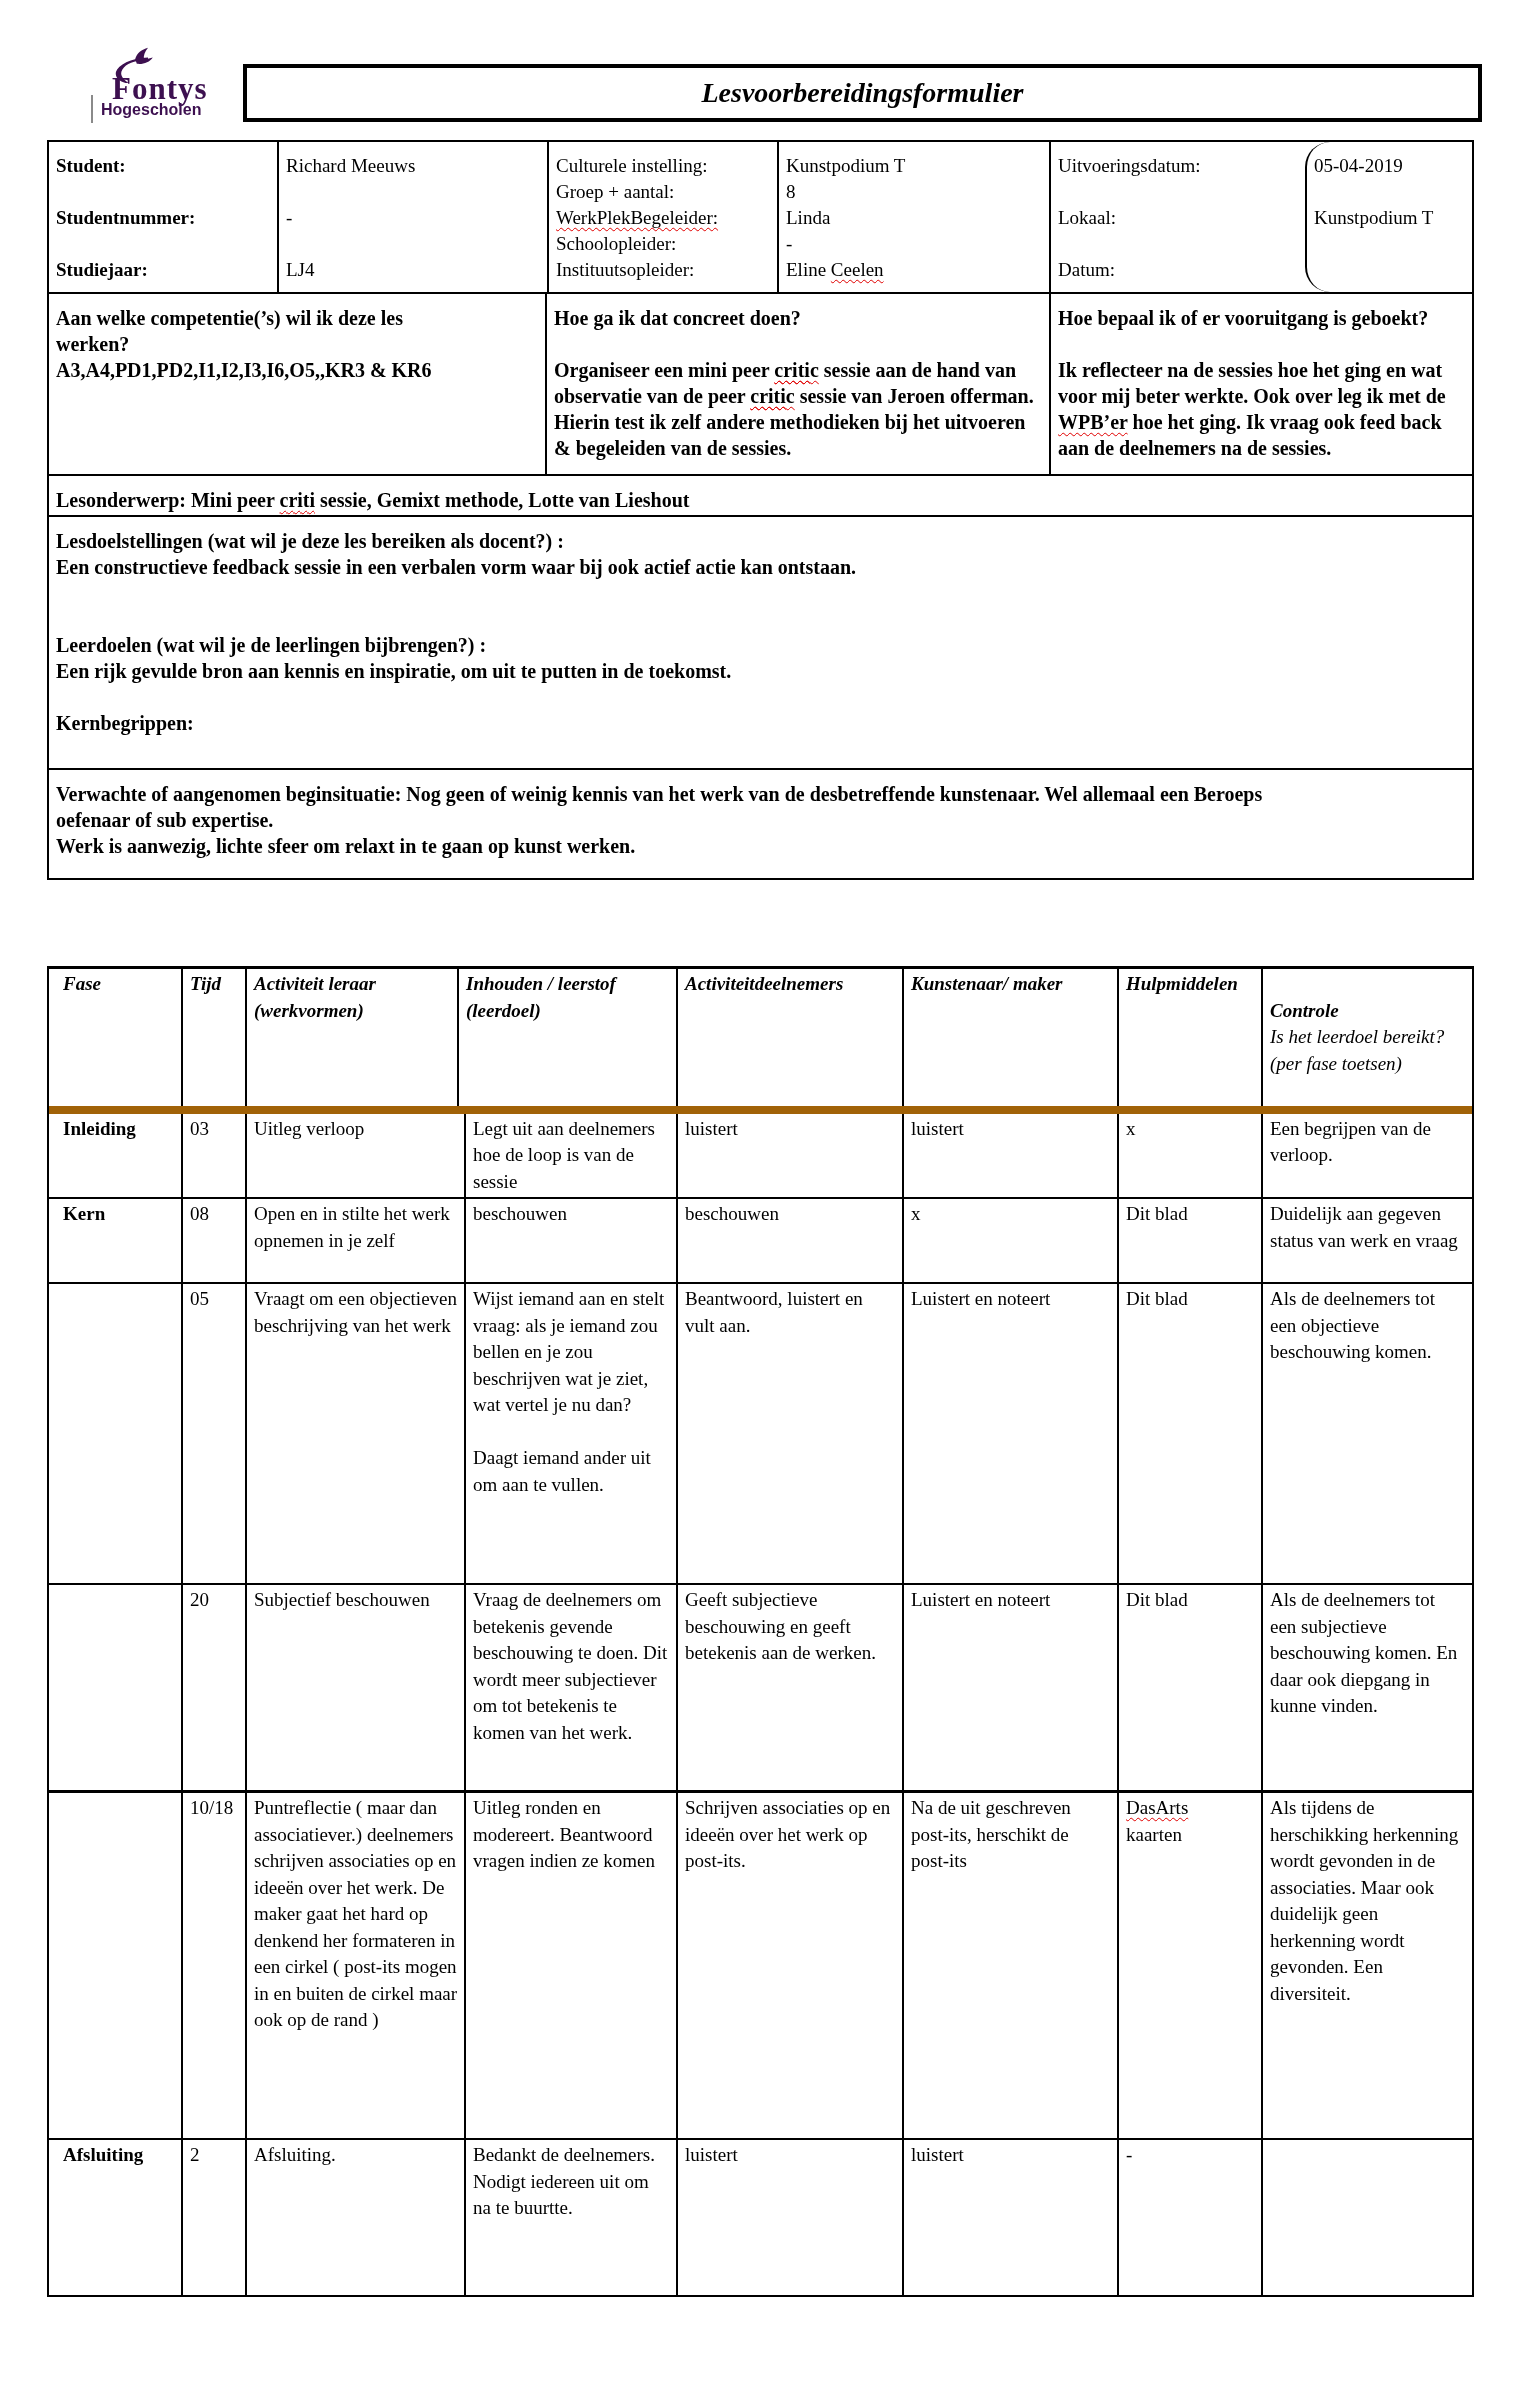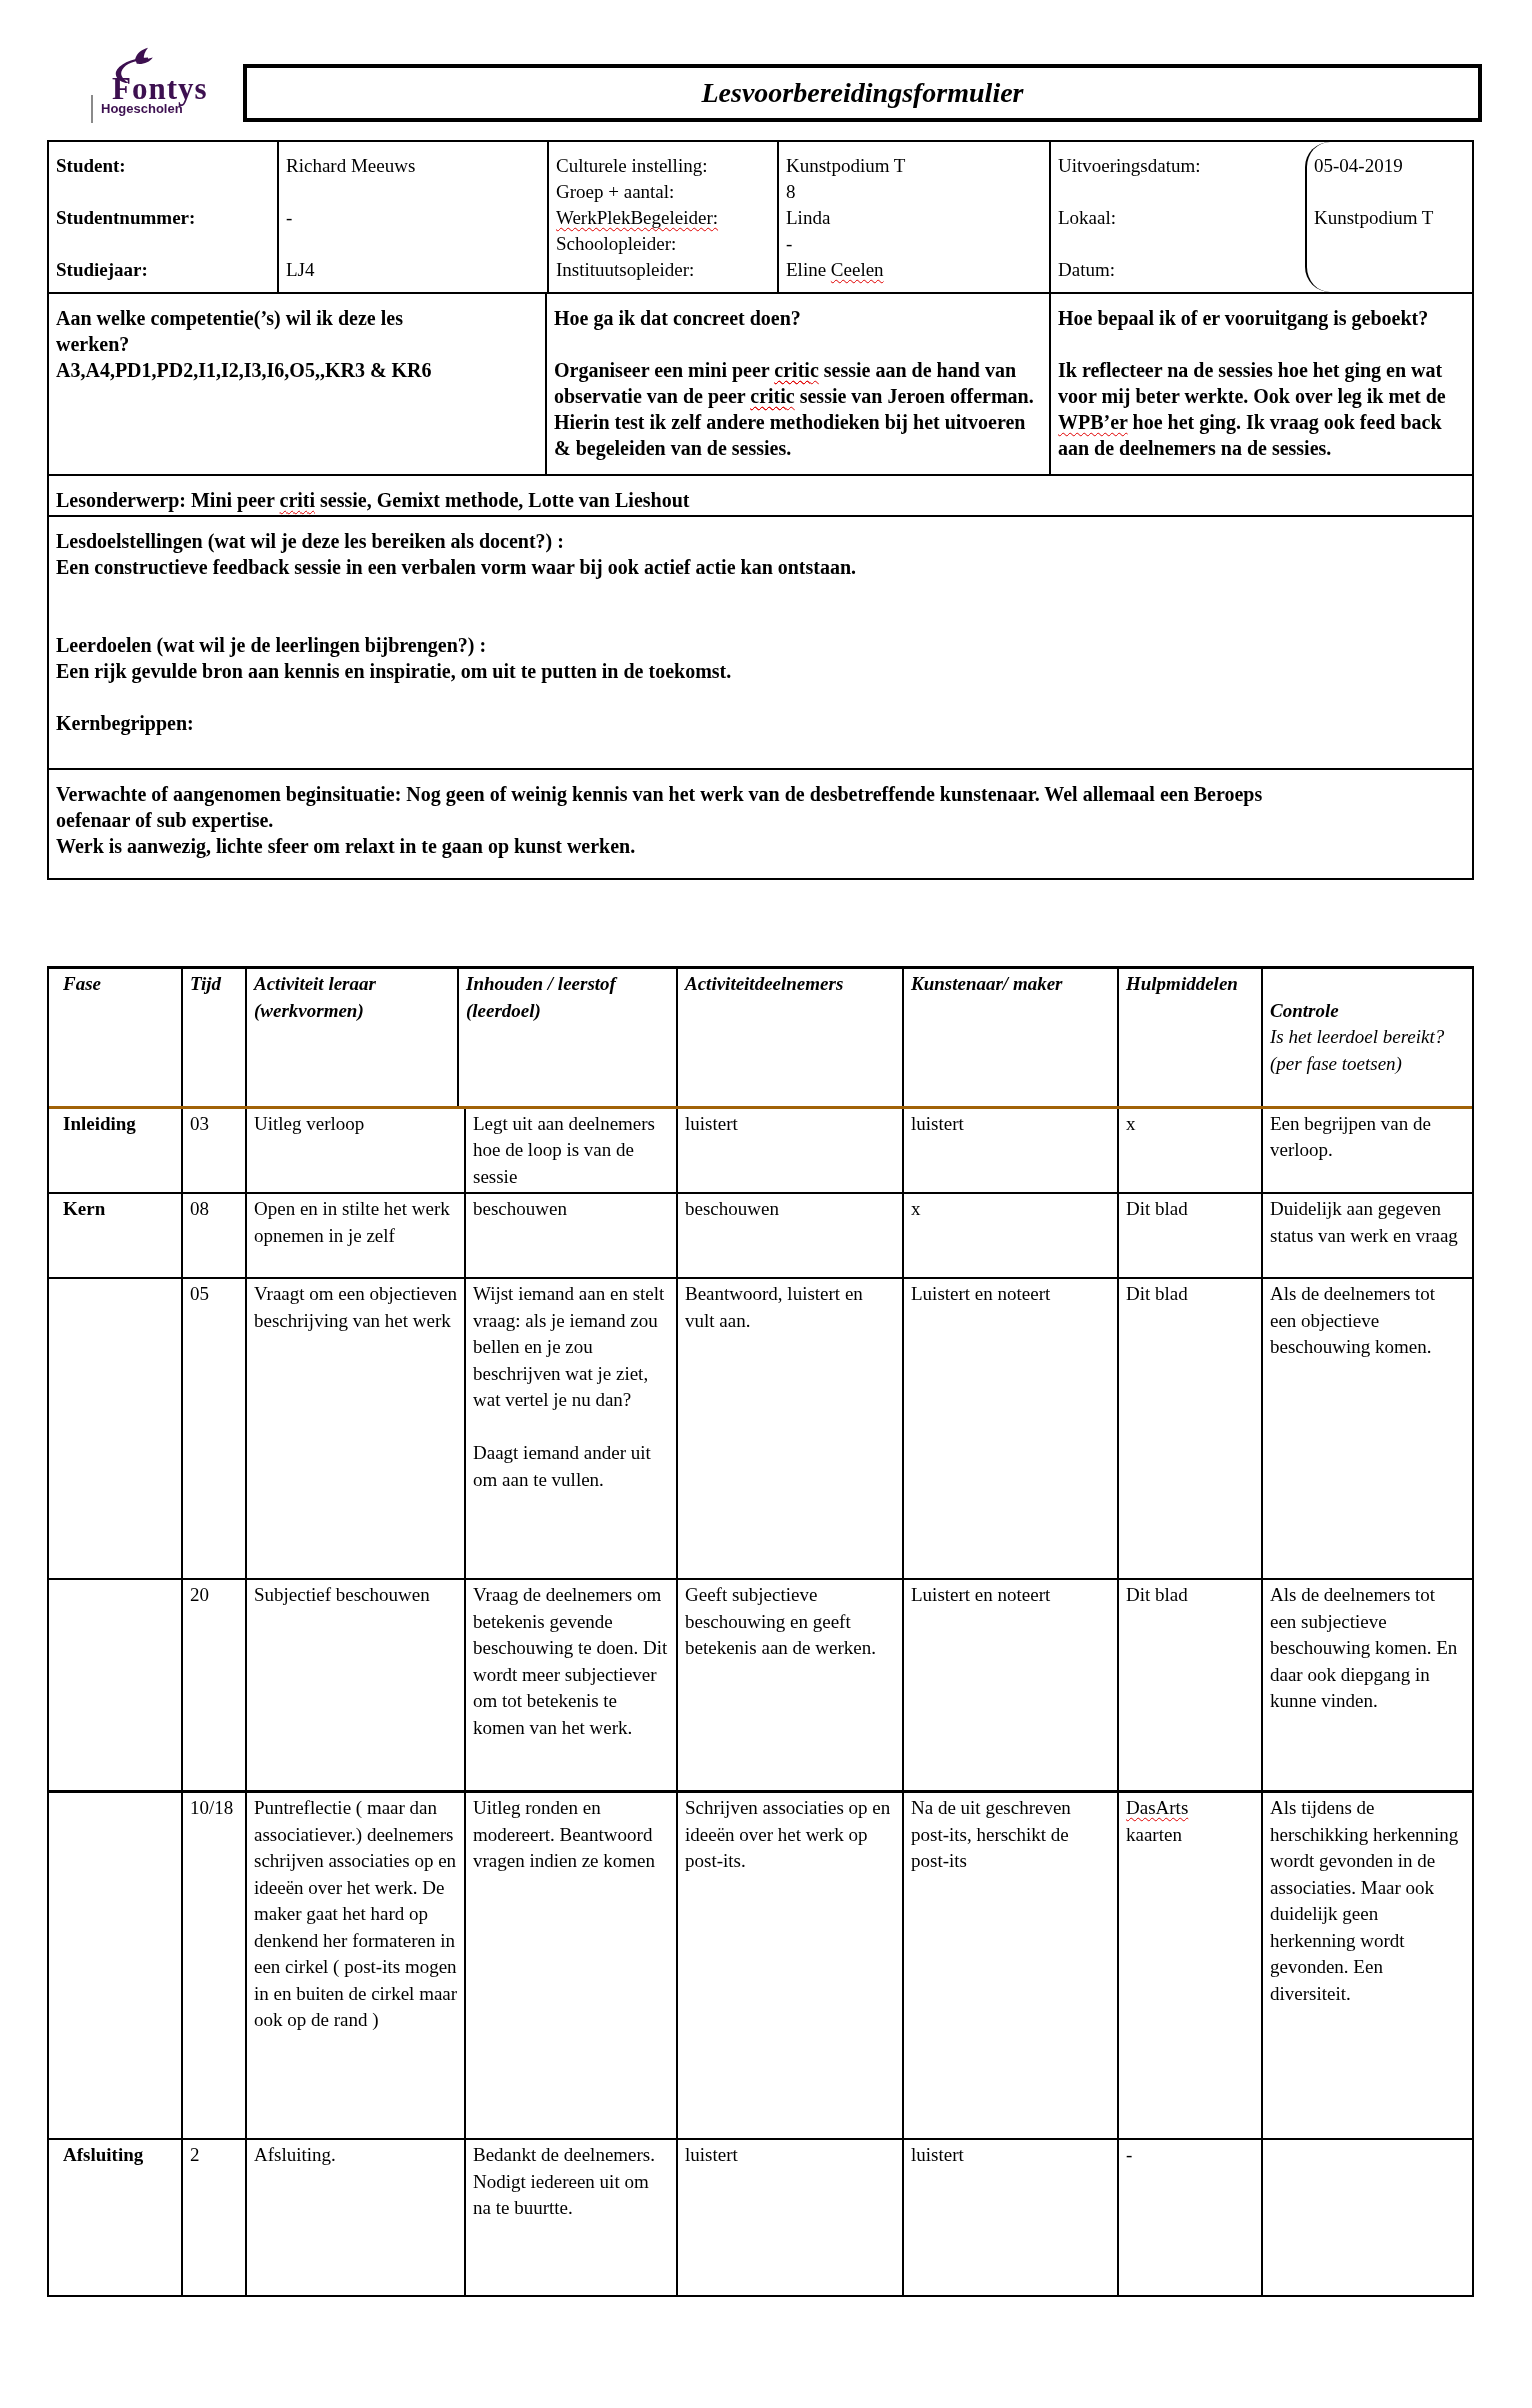--- a/index.html
+++ b/index.html
@@ -5,21 +5,21 @@
   html,body{margin:0;padding:0;background:#ffffff;}
   .page{
     position:relative;width:1532px;height:2408px;background:#ffffff;
     font-family:"Liberation Serif","DejaVu Serif",serif;color:#000;overflow:hidden;
   }
   
   .logo{position:absolute;left:60px;top:35px;width:190px;height:95px;}
   .logo svg{position:absolute;left:43px;top:12px;width:58px;height:36px;}
   .logo .brand{position:absolute;left:52px;top:38px;font-weight:bold;font-size:31px;line-height:31px;color:#3d1050;letter-spacing:1px;}
   .logo .vline{position:absolute;left:31px;top:60px;width:2px;height:28px;background:#8a8a8a;}
-  .logo .subtitle{position:absolute;left:41px;top:66px;font-family:"Liberation Sans","DejaVu Sans",sans-serif;font-weight:bold;font-size:13px;color:#3d1050;}
+  .logo .subtitle{position:absolute;left:41px;top:66px;font-family:"Liberation Sans","DejaVu Sans",sans-serif;font-weight:bold;font-size:16px;color:#3d1050;}
   
   .titlebox{
     position:absolute;left:243px;top:64px;width:1231px;height:50px;
     border:4px solid #000;display:flex;align-items:center;justify-content:center;text-align:right;
   }
   .titlebox .title{font-weight:bold;font-style:italic;font-size:28px;}
   
   .stack{position:absolute;left:47px;top:140px;width:1427px;}
   .box{border:2px solid #000;box-sizing:border-box;margin-top:-2px;background:#fff;}
   .box:first-child{margin-top:0;}
@@ -36,21 +36,21 @@
   .cw1{width:496px;} .cw2{width:504px;} .cw3{flex:1;}
   .onderwerp-row{min-height:32px;}
   .lesdoel-box{min-height:255px;}
   .begin-box{min-height:112px;}
   
   .tbl{position:absolute;left:47px;width:1427px;border:2px solid #000;border-top-width:3px;border-bottom-width:3px;box-sizing:border-box;background:#fff;}
   .tbl1{top:966px;}
   .tbl2{top:1790px;border-bottom-width:2px;}
   .trow{display:flex;align-items:stretch;border-top:2px solid #000;}
   .trow:first-child{border-top:none;}
-  .trow.after-head{border-top:3px solid #a16207;}
+  .trow.after-head{border-top:8px solid #a16207;}
   .tcell{box-sizing:border-box;padding:2px 6px 2px 7px;border-left:2px solid #000;white-space:pre-line;font-size:19px;line-height:26.5px;overflow:hidden;}
   .tcell:first-child{border-left:none;}
   .cf{width:125px;margin-left:7px;} .ct{width:64px;} .ci{width:219px;} .cl{width:212px;} .cd{width:226px;} .ck{width:215px;} .ch{width:144px;} .cc{flex:1;}
   .thead .tcell{font-weight:bold;font-style:italic;}
   .thead .sub{display:block;font-weight:normal;font-style:italic;white-space:pre-line;}
   .h-head{min-height:78px;}
   .h-r1{min-height:82px;}
   .h-r2{min-height:83px;}
   .h-r3{min-height:299px;}
   .h-r4{min-height:236px;}

